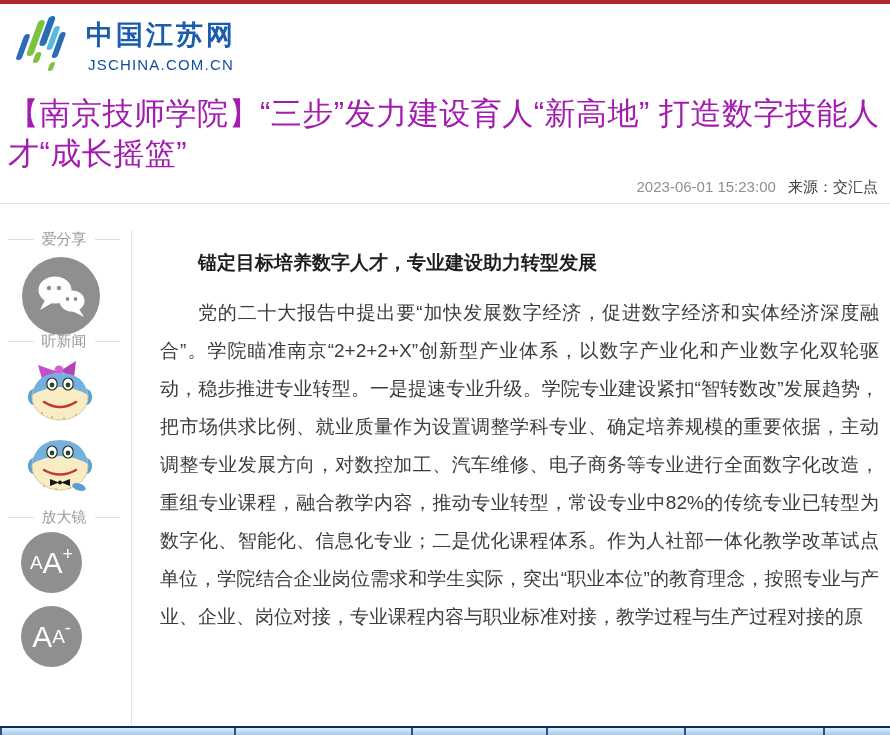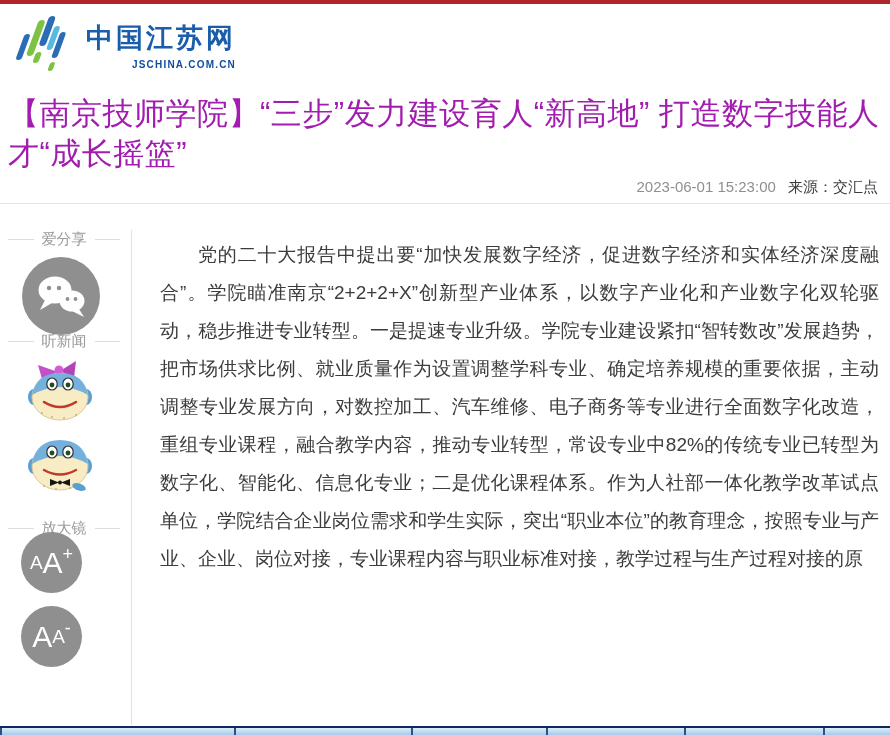--- a/index.html
+++ b/index.html
@@ -11,21 +11,21 @@
   }
   
   .top-bar { position:absolute; left:0; top:0; width:890px; height:4px; background:#b0252b; }
 
   
   .header { position:absolute; left:0; top:4px; width:890px; height:80px;padding-left:36px; }
   .logo { position:absolute; left:14px; top:10px; display:flex; align-items:center; cursor:pointer; }
   .logo-mark { width:62px; height:62px; }
   .logo-text { margin-left:10px; }
   .logo-cn { font-size:27px; color:#1a5dab; letter-spacing:3px; font-weight:bold; font-family:"Liberation Serif","DejaVu Serif",serif; }
-  .logo-en { font-size:10px; color:#0f4e9d; font-weight:bold; letter-spacing:1.2px; margin-top:3px; text-align:right; }
+  .logo-en { font-size:15px; color:#0f4e9d; font-weight:normal; letter-spacing:1.2px; margin-top:3px; text-align:center; }
 
   .breadcrumb { position:absolute; left:200px; top:34px; font-size:15px; color:#3a3a3a; white-space:nowrap; }
   .bc-item { cursor:pointer; }
   .bc-sep { margin:0 8px; color:#3a3a3a; }
   .bc-sep.first { margin:0 1px; }
 
   
   .article-title {
     position:absolute; left:8px; top:94px; width:876px;
     font-size:31px; font-weight:normal; color:#a21caf; line-height:40px;
@@ -39,21 +39,21 @@
   .header-rule { position:absolute; left:0; top:203px; width:890px; height:0; border-top:1px solid #e4e4e4; }
 
   
   .sidebar { position:absolute; left:0; top:215px; width:131px; height:510px; }
   .side-divider { position:absolute; left:131px; top:230px; height:495px; width:1px; background:#e2e2e2; }
   .side-label { position:absolute; left:8px; width:112px; display:flex; align-items:center; font-size:15px; color:#9a9a9a; white-space:nowrap; }
   .side-label .rule { flex:1; height:1px; background:#ddd; }
   .side-label .txt { margin:0 8px; }
   .lbl-share  { top:15px; }
   .lbl-listen { top:117px; }
-  .lbl-zoom   { top:304px; }
+  .lbl-zoom   { top:293px; }
 
   .icon-wechat { position:absolute; left:22px; top:42px; width:78px; height:78px; cursor:pointer; }
   .icon-fish1  { position:absolute; left:24px; top:140px; width:72px; height:66px; cursor:pointer; }
   .icon-fish2  { position:absolute; left:24px; top:211px; width:72px; height:68px; cursor:pointer; }
 
   .font-btn {
     position:absolute; left:21px; width:61px; height:61px; border-radius:50%;
     background:#8f8f8f; color:#ffffff; display:flex; align-items:center; justify-content:center;
     cursor:pointer; user-select:none;
   }
@@ -196,20 +196,21 @@
   <div class="font-btn btn-dec">
     <span class="a-lg">A</span>
       <span class="a-sm">A</span>
       <span class="sign">-</span>
   </div>
 </div>
 
 <div class="side-divider"></div>
 
 <div class="article-body">
+  <h2>锚定目标培养数字人才，专业建设助力转型发展</h2>
   <p>党的二十大报告中提出要“加快发展数字经济，促进数字经济和实体经济深度融合”。学院瞄准南京“2+2+2+X”创新型产业体系，以数字产业化和产业数字化双轮驱动，稳步推进专业转型。一是提速专业升级。学院专业建设紧扣“智转数改”发展趋势，把市场供求比例、就业质量作为设置调整学科专业、确定培养规模的重要依据，主动调整专业发展方向，对数控加工、汽车维修、电子商务等专业进行全面数字化改造，重组专业课程，融合教学内容，推动专业转型，常设专业中82%的传统专业已转型为数字化、智能化、信息化专业；二是优化课程体系。作为人社部一体化教学改革试点单位，学院结合企业岗位需求和学生实际，突出“职业本位”的教育理念，按照专业与产业、企业、岗位对接，专业课程内容与职业标准对接，教学过程与生产过程对接的原</p>
 </div>
 
 <div class="taskbar">
   <div class="task-btn" style="width:236px"></div>
   <div class="task-btn" style="width:177px"></div>
   <div class="task-btn" style="width:135px"></div>
   <div class="task-btn" style="width:138px"></div>
   <div class="task-btn" style="width:139px"></div>
   <div class="task-btn last"></div>

